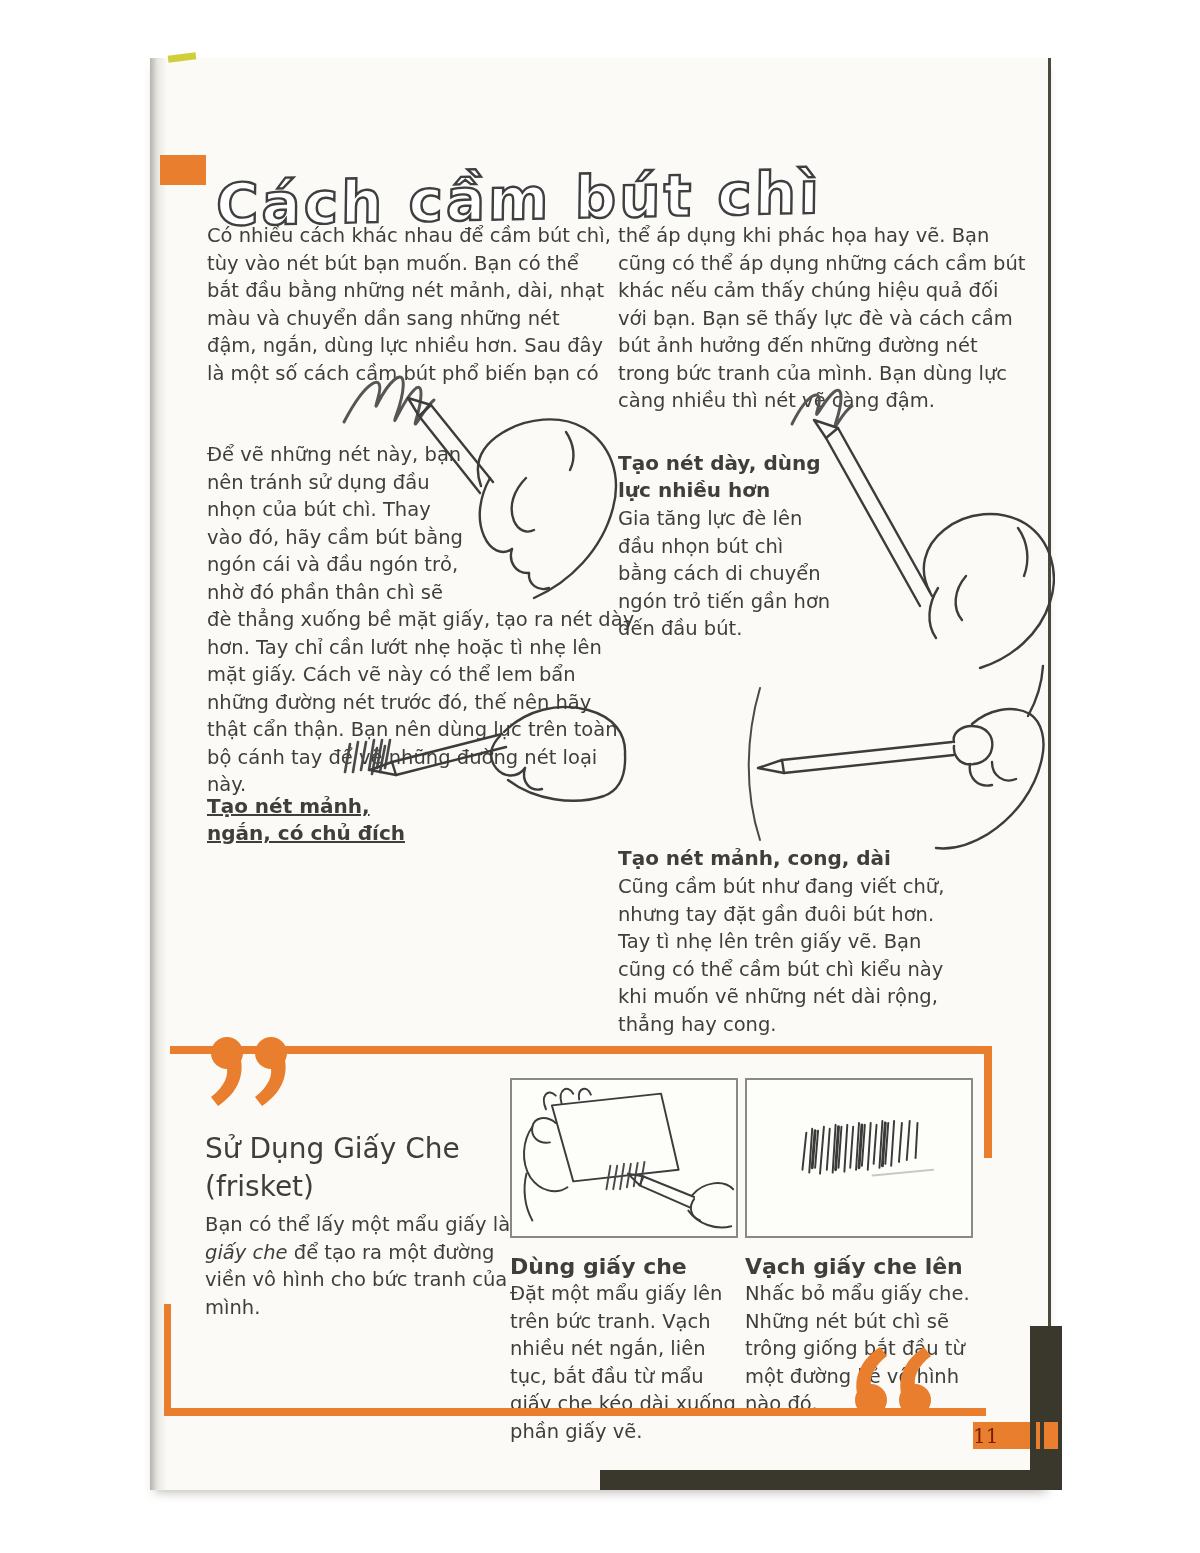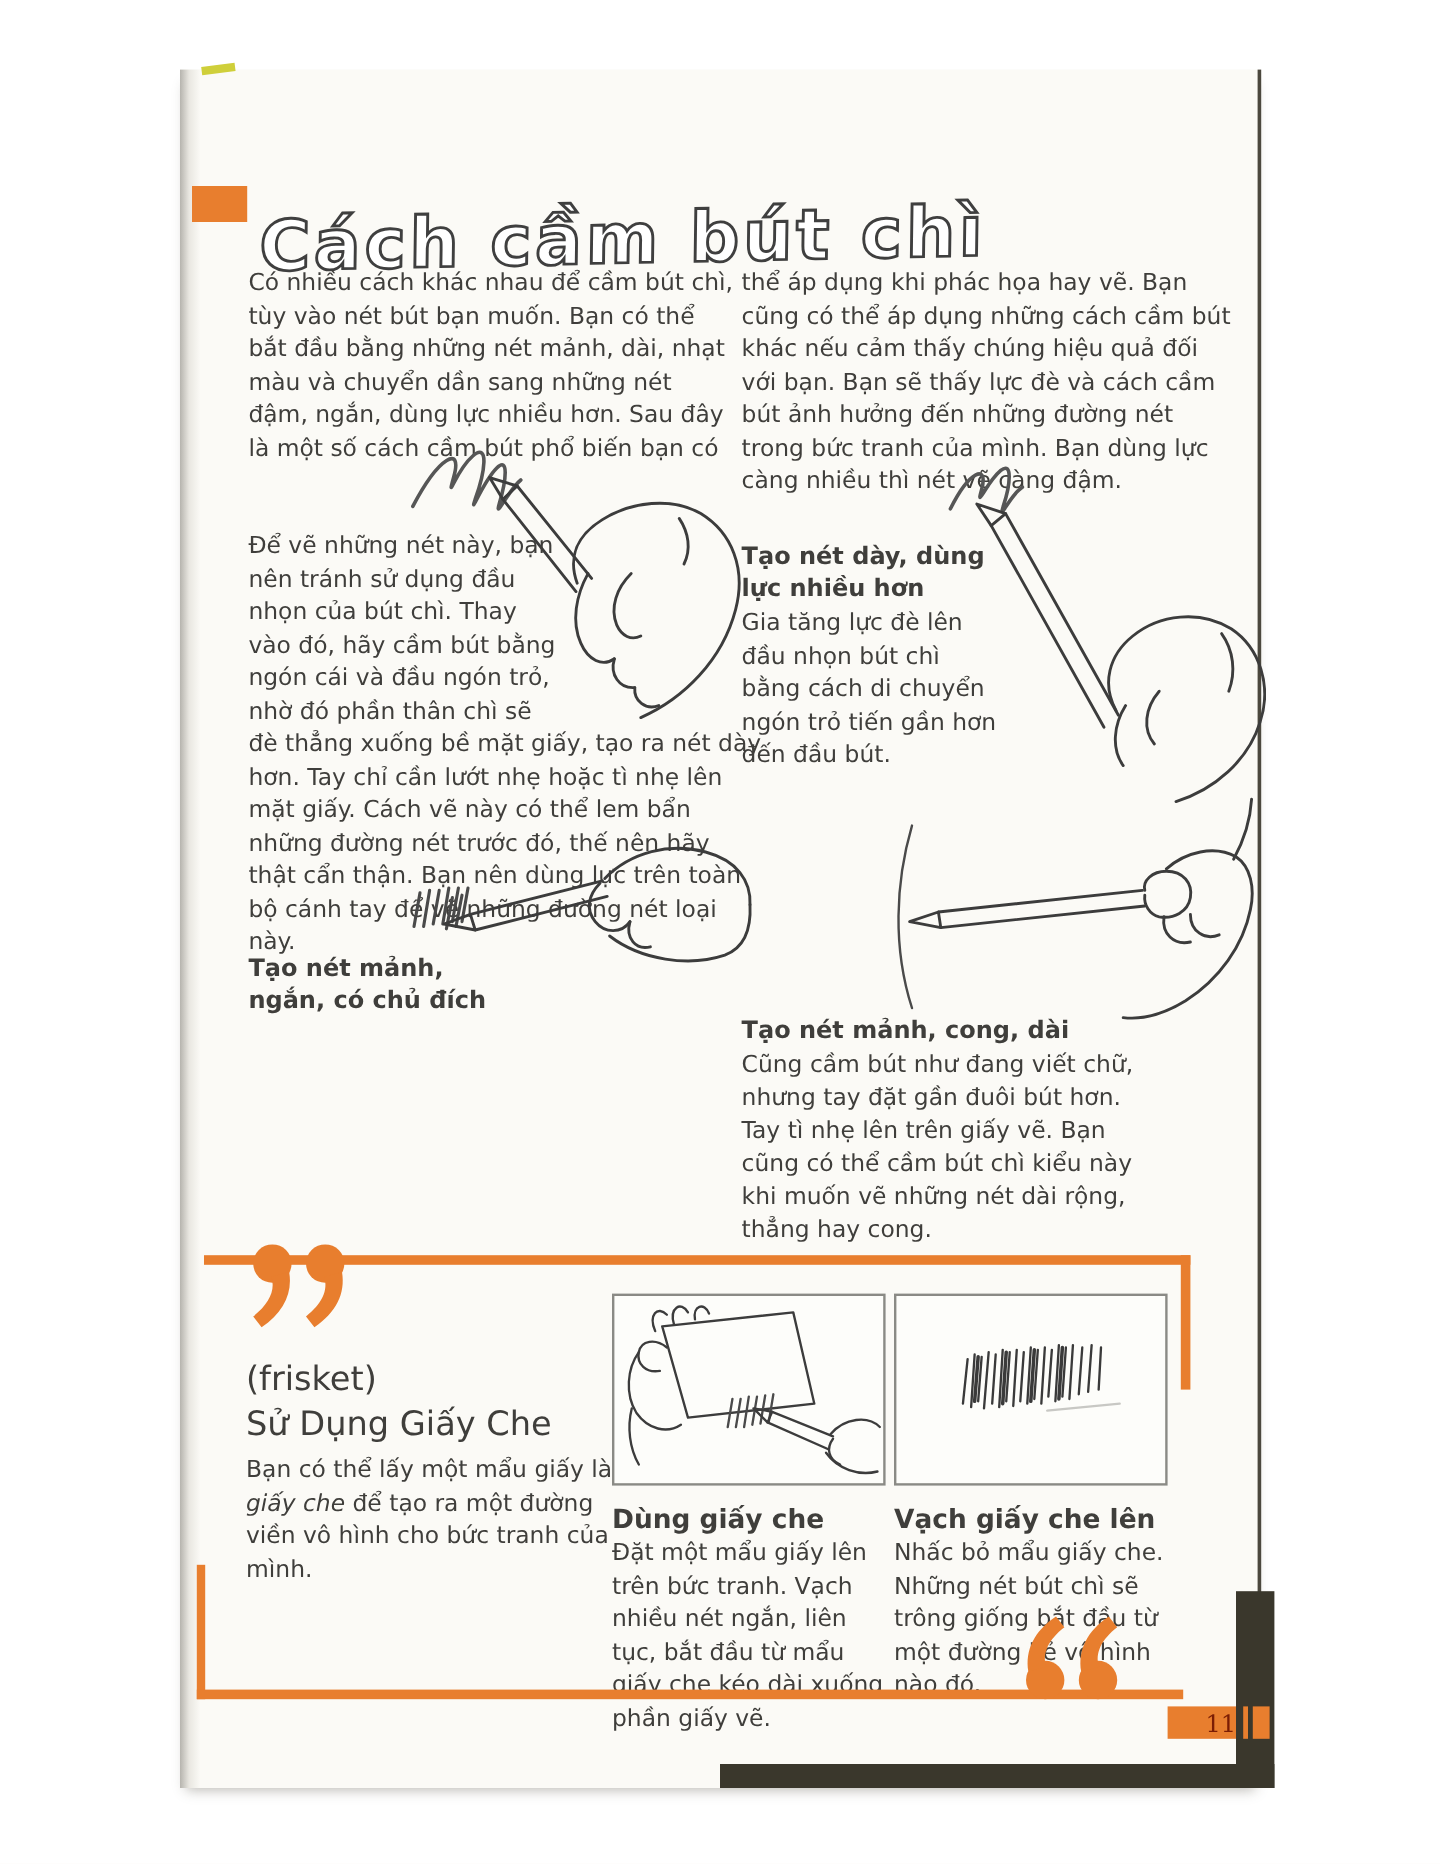--- a/index.html
+++ b/index.html
@@ -54,21 +54,21 @@
   .rule-v{position:absolute;width:8px;}
   .quote-svg{position:absolute;}
   .frisket-heading{font-size:28px;line-height:38px;font-weight:400;}
   .frame{
     position:absolute;width:228px;height:160px;background:#fdfdfa;
     border:2px solid #8a8a85;box-sizing:border-box;
   }
   .caption-heading{font-weight:700;font-size:22px;line-height:27px;margin:0;}
   .pagenum-box{
     position:absolute;left:823px;top:1364px;width:57px;height:27px;
-    display:flex;align-items:center;justify-content:flex-end;
+    display:flex;align-items:center;justify-content:flex-start;
     font-family:"DejaVu Serif",serif;font-size:20px;color:#7b1d04;
   }
   .pagenum-strip{position:absolute;top:1364px;height:27px;}
   .it{font-style:italic;text-align:center;}
 </style>
 </head>
 <body>
 
 <div class="scan">
 
@@ -126,21 +126,21 @@
         <path d="M64,74 L174,46 M68,87 L178,59"></path>
         <path d="M64,74 L68,87 L42,82 Z"></path>
         <path d="M176,44 C198,22 230,14 260,22 C286,29 298,46 297,66"></path>
         <path d="M180,92 C206,112 246,118 276,108 C292,102 298,86 297,66"></path>
         <path d="M172,48 C162,58 160,70 168,80 C176,90 190,90 197,80"></path>
         <path d="M197,80 C193,94 202,104 214,101"></path>
       </g>
     </svg>
 
     <div class="col" style="left:57px;top:735px;width:438px;">
-      <p class="sec-heading" style="width:200px;">Tạo nét mảnh, ngắn, có chủ đích</p>
+      <p class="sec-heading" style="width:200px;text-decoration:underline;">Tạo nét mảnh, ngắn, có chủ đích</p>
     </div>
 
     <svg class="abs" style="left:580px;top:600px;" width="315" height="215" viewBox="0 0 315 215">
       <g stroke="#3c3c3c" stroke-width="2.4" fill="none" stroke-linecap="round" stroke-linejoin="round">
         <path stroke="#4a4a4a" stroke-width="2" d="M30,30 C16,78 14,132 30,182"></path>
         <path d="M52,102 L222,84 M54,115 L224,97"></path>
         <path d="M28,110 L52,102 L54,115 Z"></path>
         <path d="M224,84 C222,76 230,68 242,68 C256,68 264,78 262,90 C260,102 248,108 236,106 C228,104 223,96 224,88"></path>
         <path d="M240,106 C238,120 248,130 262,127 M262,104 C262,118 274,126 286,121"></path>
         <path d="M242,66 C258,52 282,46 300,56 C312,64 316,82 312,100 C306,130 286,158 258,176 C240,187 222,192 206,190"></path>
@@ -161,22 +161,22 @@
         <circle cx="19" cy="17" r="16"></circle>
         <path d="M33,24 C36,42 28,58 10,70 L3,61 C16,51 22,39 18,28 Z"></path>
         <g transform="translate(44,0)">
           <circle cx="19" cy="17" r="16"></circle>
           <path d="M33,24 C36,42 28,58 10,70 L3,61 C16,51 22,39 18,28 Z"></path>
         </g>
       </g>
     </svg>
 
     <div class="col" style="left:55px;top:1072px;width:330px;">
+      <div class="frisket-heading">Sử Dụng Giấy Che</div>
       <div class="frisket-heading">(frisket)</div>
-      <div class="frisket-heading">Sử Dụng Giấy Che</div>
       <div class="bodytext" style="margin-top:5px;">
         <span>Bạn có thể lấy một mẩu giấy làm </span><span class="it">giấy che</span><span> để tạo ra một đường viền vô hình cho bức tranh của mình.</span>
       </div>
     </div>
 
     <div class="frame" style="left:360px;top:1020px;">
       <svg width="224" height="156" viewBox="0 0 228 160">
         <g stroke="#3c3c3c" stroke-width="2" fill="none" stroke-linecap="round" stroke-linejoin="round">
           <path d="M40,26 L152,14 L170,92 L62,104 Z"></path>
           <path d="M34,30 C28,16 36,8 44,16 M50,24 C46,10 56,4 62,14 M68,20 C66,8 76,5 80,15"></path>

